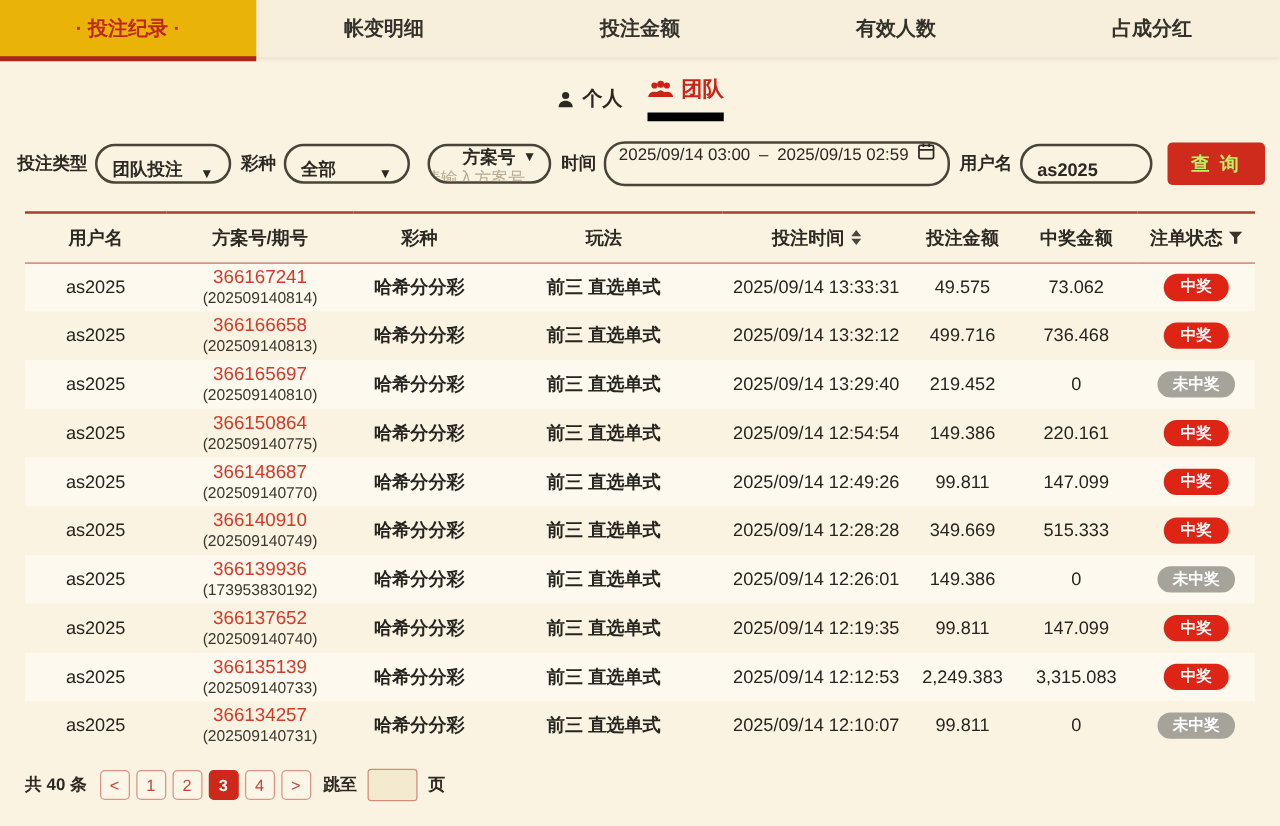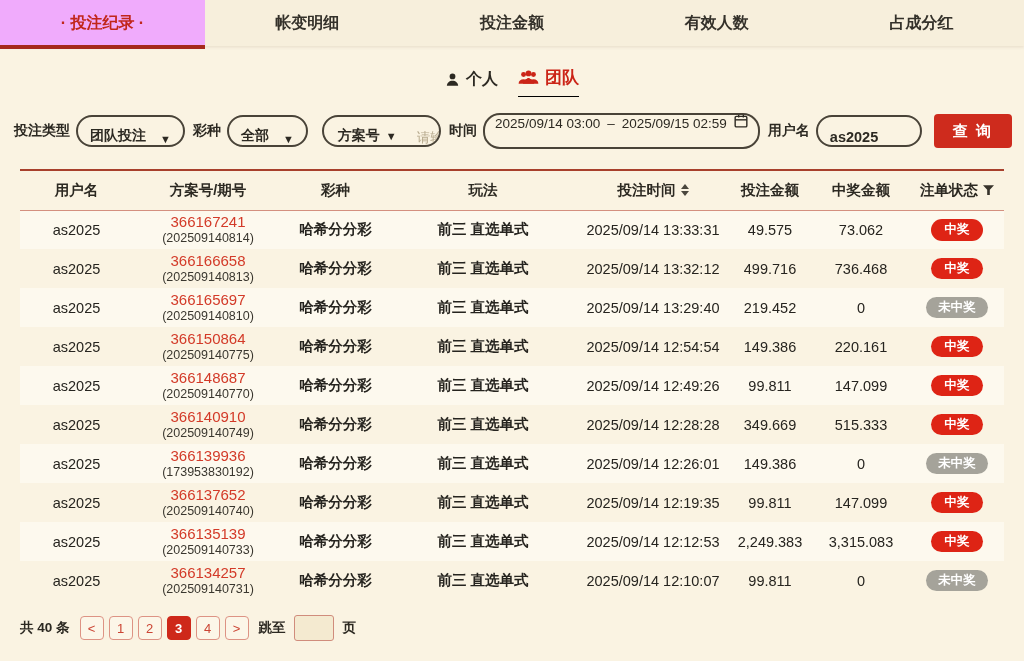--- a/index.html
+++ b/index.html
@@ -7,54 +7,54 @@
   body {
     font-family:"Liberation Sans","DejaVu Sans",sans-serif;
     background:#faf3e2; color:#2c2922;
   }
   
   .topnav { display:flex; height:46px; background:#f7efdc; box-shadow:0 1px 3px rgba(120,90,60,.15); }
   .topnav .tab {
     flex:1; display:flex; align-items:center; justify-content:center;
     font-size:16px; font-weight:700; color:#34312a; cursor:pointer; position:relative;
   }
-  .topnav .tab.active { color:#c1261a; background:#f0abfc; }
+  .topnav .tab.active { color:#c1261a; background:#eab308; }
   .topnav .tab.active::after {
     content:""; position:absolute; left:0; right:0; bottom:-3px; height:4px; background:#a5291b;
   }
   
   .subtabs { display:flex; justify-content:center; align-items:flex-end; gap:20px; margin-top:15px; height:36px; }
   .subtab { display:flex; align-items:center; gap:6px; font-size:16px; font-weight:700; color:#2c2922; cursor:pointer; padding-bottom:7px; }
-  .subtab.active { color:#cb2417; font-size:17px; border-bottom:1px solid #000000; }
+  .subtab.active { color:#cb2417; font-size:17px; border-bottom:7px solid #000000; }
   .subtab svg { display:block; }
   
   .filters { display:flex; align-items:center; margin:16px 12px 0 14px; font-size:14px; }
   .filters .lbl { font-weight:700; color:#2c2922; margin:0 6px 0 8px; white-space:nowrap; }
   .pill {
     display:inline-flex; align-items:flex-end; height:32px; border:2px solid #494338;
     border-radius:17px; padding:0 12px; background:transparent; font-size:14px; font-weight:700;
     color:#2c2922; white-space:nowrap; cursor:pointer;
   }
   .pill .caret { margin-left:14px; font-size:11px; color:#2c2922; }
-  .pill-combo { padding:0; overflow:hidden; }
+  .pill-combo { padding:0; overflow:hidden;flex-direction:column; }
   .pill-combo .combo-select { display:flex; align-items:center; padding:0 10px 0 14px; cursor:pointer; }
   .pill-combo .combo-select .caret { margin-left:6px; }
   .pill-combo .divider { width:1px; align-self:stretch; background:#6b655a; }
   .pill-combo input {
     border:none; outline:none; background:transparent; width:110px; padding:0 10px;
     font-size:13.5px; font-family:inherit; color:#2c2922;
   }
   .pill-combo input::placeholder { color:#b7aa8e; font-weight:400; }
   .pill-time { font-weight:400; font-size:13.5px; gap:7px; padding:16px 10px; }
   .pill-user input {
     border:none; outline:none; background:transparent; width:78px;
     font-size:14.5px; font-weight:700; font-family:inherit; color:#2c2922;
   }
   .search-btn {
-    margin-left:12px; background:#ce2b1d; color:#ffffff; border:none; cursor:pointer;
+    margin-left:12px; background:#ce2b1d; color:#bef264; border:none; cursor:pointer;
     font-family:inherit; font-size:15px; font-weight:700; border-radius:4px;
     height:34px; padding:0 19px; letter-spacing:2px; white-space:nowrap;
   }
   
   table { width:984px; margin:20px 20px 0; border-collapse:collapse; table-layout:fixed; }
   thead tr { border-top:2px solid #a8402c; border-bottom:1px solid #d4907f; }
   th { height:40px; font-size:14.5px; font-weight:700; color:#2c2922; text-align:center; }
   th .hwrap { display:inline-flex; align-items:center; gap:5px; }
   tbody tr { height:39px; }
   tbody tr:nth-child(odd) { background:#fdf9ee; }

